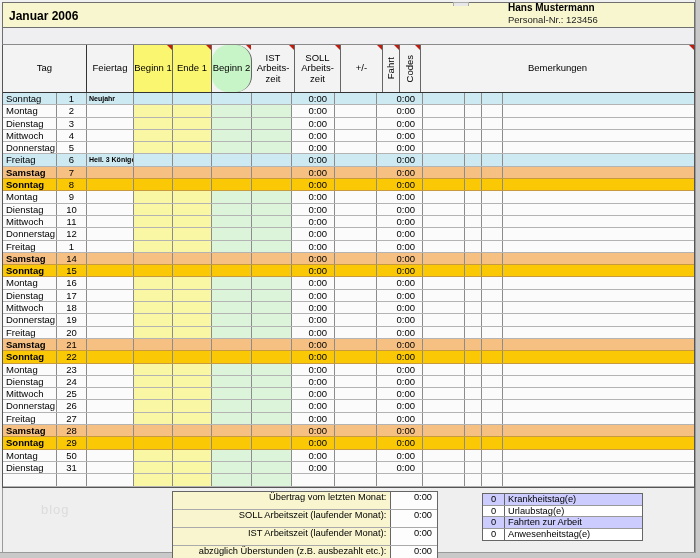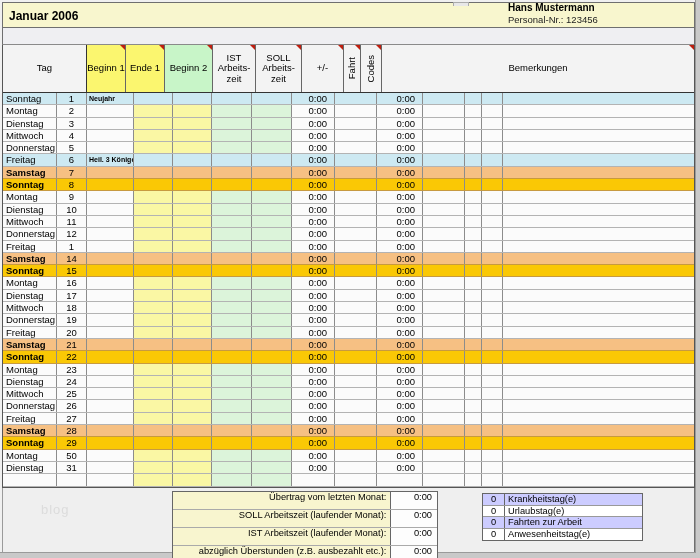--- a/index.html
+++ b/index.html
@@ -32,21 +32,21 @@
   .c-feiertag{ width:47px; font-size:7px; font-weight:bold; padding-left:2px; line-height:12px; }
   .c-b1 { width:39px; } .c-e1 { width:39px; } .c-b2 { width:40px; } .c-e2 { width:40px; }
   .c-ist { width:43px; text-align:right; padding-right:7px; }
   .c-pause { width:42px; }
   .c-soll { width:46px; text-align:right; padding-right:7px; }
   .c-pm { width:42px; }
   .c-fahrt { width:17px; }
   .c-codes { width:21px; }
   .c-bem { flex:1; border-right:none; }
   .h-tag { width:84px; } .h-feiertag { width:47px; }
-  .h-b1 { width:39px; } .h-e1 { width:39px; } .h-b2 { width:48px; } .h-e2 { width:40px; }
+  .h-b1 { width:39px; } .h-e1 { width:39px; } .h-b2 { width:40px;border-radius:16px; } .h-e2 { width:40px; }
   .h-ist { width:43px; } .h-pause { width:42px; } .h-soll { width:46px; } .h-pm { width:42px; }
   .h-fahrt { width:17px; } .h-codes { width:21px; } .h-bem { flex:1; border-right:none; }
 
   .row.weekday .c-b1, .row.weekday .c-e1 { background:#FAF7A4; }
   .row.weekday .c-b2, .row.weekday .c-e2 { background:#DCF4DA; }
   .row.holiday .cell { background:#CDE9F2; }
   .row.saturday .cell { background:#F6C083; }
   .row.sunday .cell { background:#FAC805; }
   .row.saturday .c-dayname, .row.sunday .c-dayname { font-weight:bold; }
   .row.saturday, .row.sunday { border-bottom-color:#c79a40; }
@@ -82,20 +82,21 @@
   <div class="emp-block">
     <div class="emp-name">Hans Mustermann</div>
     <div class="emp-nr">Personal-Nr.: 123456</div>
   </div>
 
   <div class="strip"></div>
 
   <div class="table">
     <div class="hrow">
       <div class="hcell h-tag" style="border-right-color:#333;">Tag</div>
+      <div class="hcell h-feiertag">Feiertag</div>
       <div class="hcell h-b1 yellow"><span>Beginn 1</span><span class="tri"></span></div>
       <div class="hcell h-e1 yellow"><span>Ende 1</span><span class="tri"></span></div>
       <div class="hcell h-b2 green"><span>Beginn 2</span><span class="tri"></span></div>
       <div class="hcell h-ist"><span>IST
 Arbeits-
 zeit</span><span class="tri"></span></div>
       <div class="hcell h-soll"><span>SOLL
 Arbeits-
 zeit</span><span class="tri"></span></div>
       <div class="hcell h-pm"><span>+/-</span><span class="tri"></span></div>

